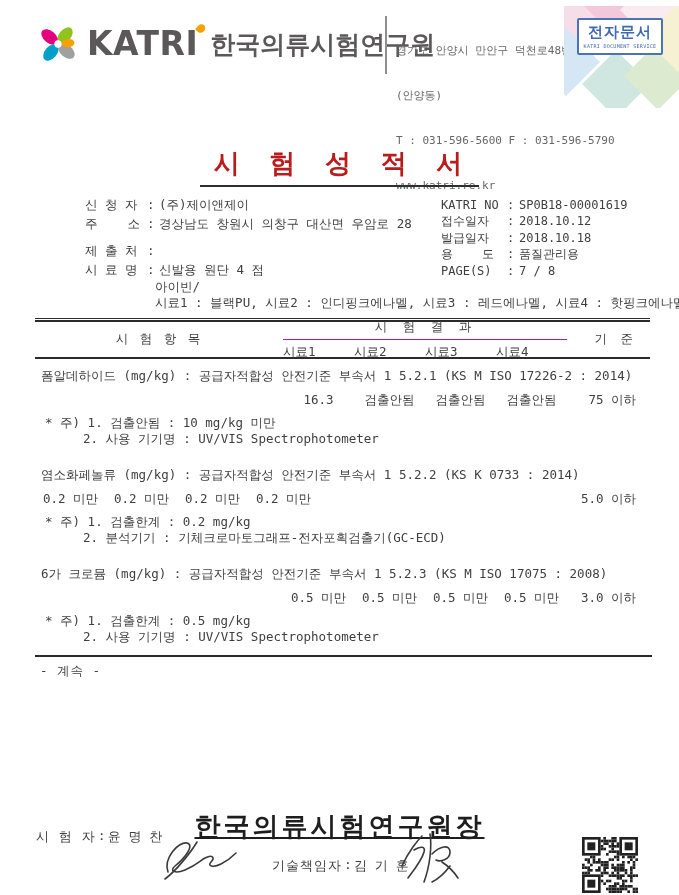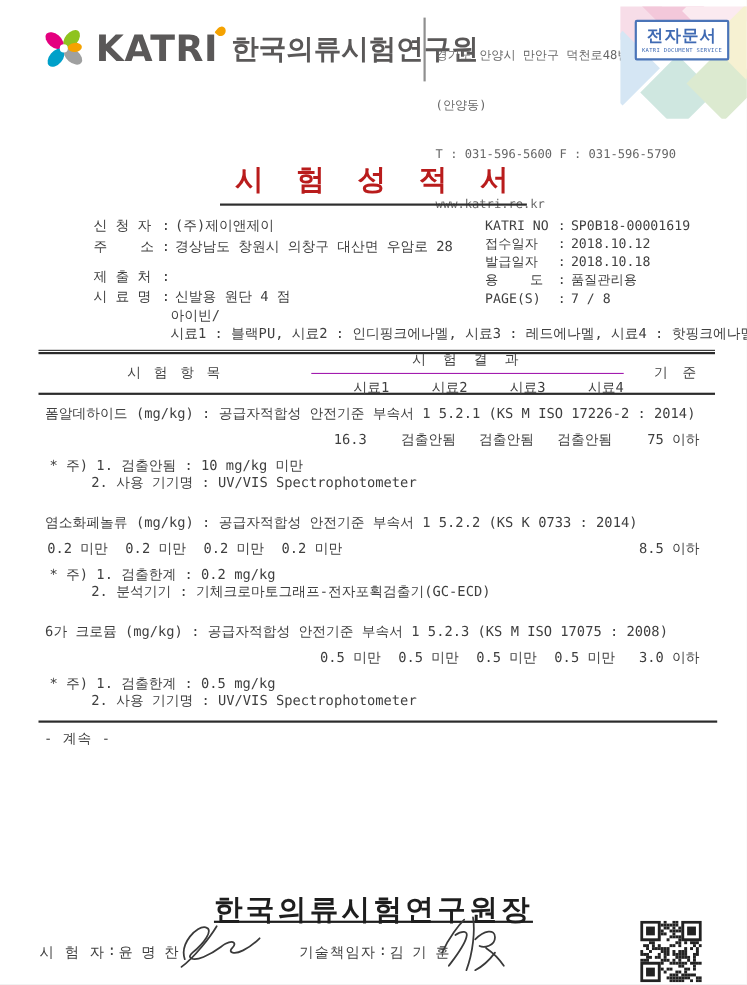--- a/index.html
+++ b/index.html
@@ -49,41 +49,41 @@
   .gap-top { margin-top:9px; }
   .sample-extra { margin-left:70px; line-height:16px; white-space:pre; }
   
   .table-head { position:absolute; left:35px; right:29px; top:318px; }
   .rule-double { border-top:1px solid #2b2b2b; height:4px; border-bottom:2px solid #2b2b2b; }
   .thead { display:flex; align-items:center; height:37px; border-bottom:2px solid #2b2b2b; font-size:12.5px; }
   .th-item { width:248px; text-align:center; letter-spacing:2px; }
   .th-mid { width:284px; }
   .th-result { text-align:center; letter-spacing:4px; padding-bottom:3px; border-bottom:1px solid #a21caf; }
   .th-samples { display:flex; padding-top:4px; }
-  .th-samples span { width:71px; text-align:right; }
+  .th-samples span { width:71px; text-align:left; }
   .th-crit { flex:1; text-align:right; padding-right:14px; letter-spacing:3px; }
   .results { position:absolute; left:35px; right:29px; top:362px; font-size:12.5px; }
   .item { margin-top:20px; }
   .item.first { margin-top:5px; }
   .item-title { padding-left:6px; line-height:18px; white-space:pre; }
   .result-row { display:flex; margin-top:6px; line-height:18px; }
   .row-label { width:248px; padding-left:12px; }
   .rcol { width:71px; text-align:center; white-space:pre; }
   .crit { flex:1; text-align:right; padding-right:14px; white-space:pre; }
   .notes { margin-top:6px; }
   .note-line { line-height:15.5px; white-space:pre; }
   .n1 { margin-left:10px; }
   .n2 { margin-left:48px; }
   .end-rule { position:absolute; left:35px; right:27px; top:655px; border-top:2px solid #2b2b2b; }
   .continuation { position:absolute; left:40px; top:663px; font-size:12.5px; letter-spacing:1px; }
   
   .director { position:absolute; top:809px; left:0; width:100%; text-align:center;
               font-size:26px; font-weight:bold; letter-spacing:3px; color:#1e1e1e;text-decoration:underline; }
   .sign-line { position:absolute; font-size:13px; display:flex; white-space:pre; }
-  .tester { left:36px; top:857px; }
+  .tester { left:36px; top:828px; }
   .tech   { left:272px; top:857px; }
   .sign-line .s-lbl { letter-spacing:1px; }
   .sig { position:absolute; }
   .sig1 { left:160px; top:836px; }
   .sig2 { left:392px; top:830px; }
   .sig svg path { fill:none; stroke:#3a3a3a; stroke-width:1.6; stroke-linecap:round; }
   .qr { position:absolute; left:582px; top:837px; width:56px; height:56px; }
 </style>
 </head>
 <body>
@@ -216,21 +216,21 @@
       </div>
     </div>
 
     <div class="item">
       <div class="item-title">염소화페놀류 (mg/kg) : 공급자적합성 안전기준 부속서 1 5.2.2 (KS K 0733 : 2014)</div>
       <div class="result-row">
         <span class="rcol">0.2 미만</span>
         <span class="rcol">0.2 미만</span>
         <span class="rcol">0.2 미만</span>
         <span class="rcol">0.2 미만</span>
-        <span class="crit">8.5 이하</span>
+        <span class="crit">5.0 이하</span>
       </div>
       <div class="notes">
         <div class="note-line n1">* 주) 1. 검출한계 : 0.2 mg/kg</div>
         <div class="note-line n2">2. 분석기기 : 기체크로마토그래프-전자포획검출기(GC-ECD)</div>
       </div>
     </div>
 
     <div class="item">
       <div class="item-title">6가 크로뮴 (mg/kg) : 공급자적합성 안전기준 부속서 1 5.2.3 (KS M ISO 17075 : 2008)</div>
       <div class="result-row">

